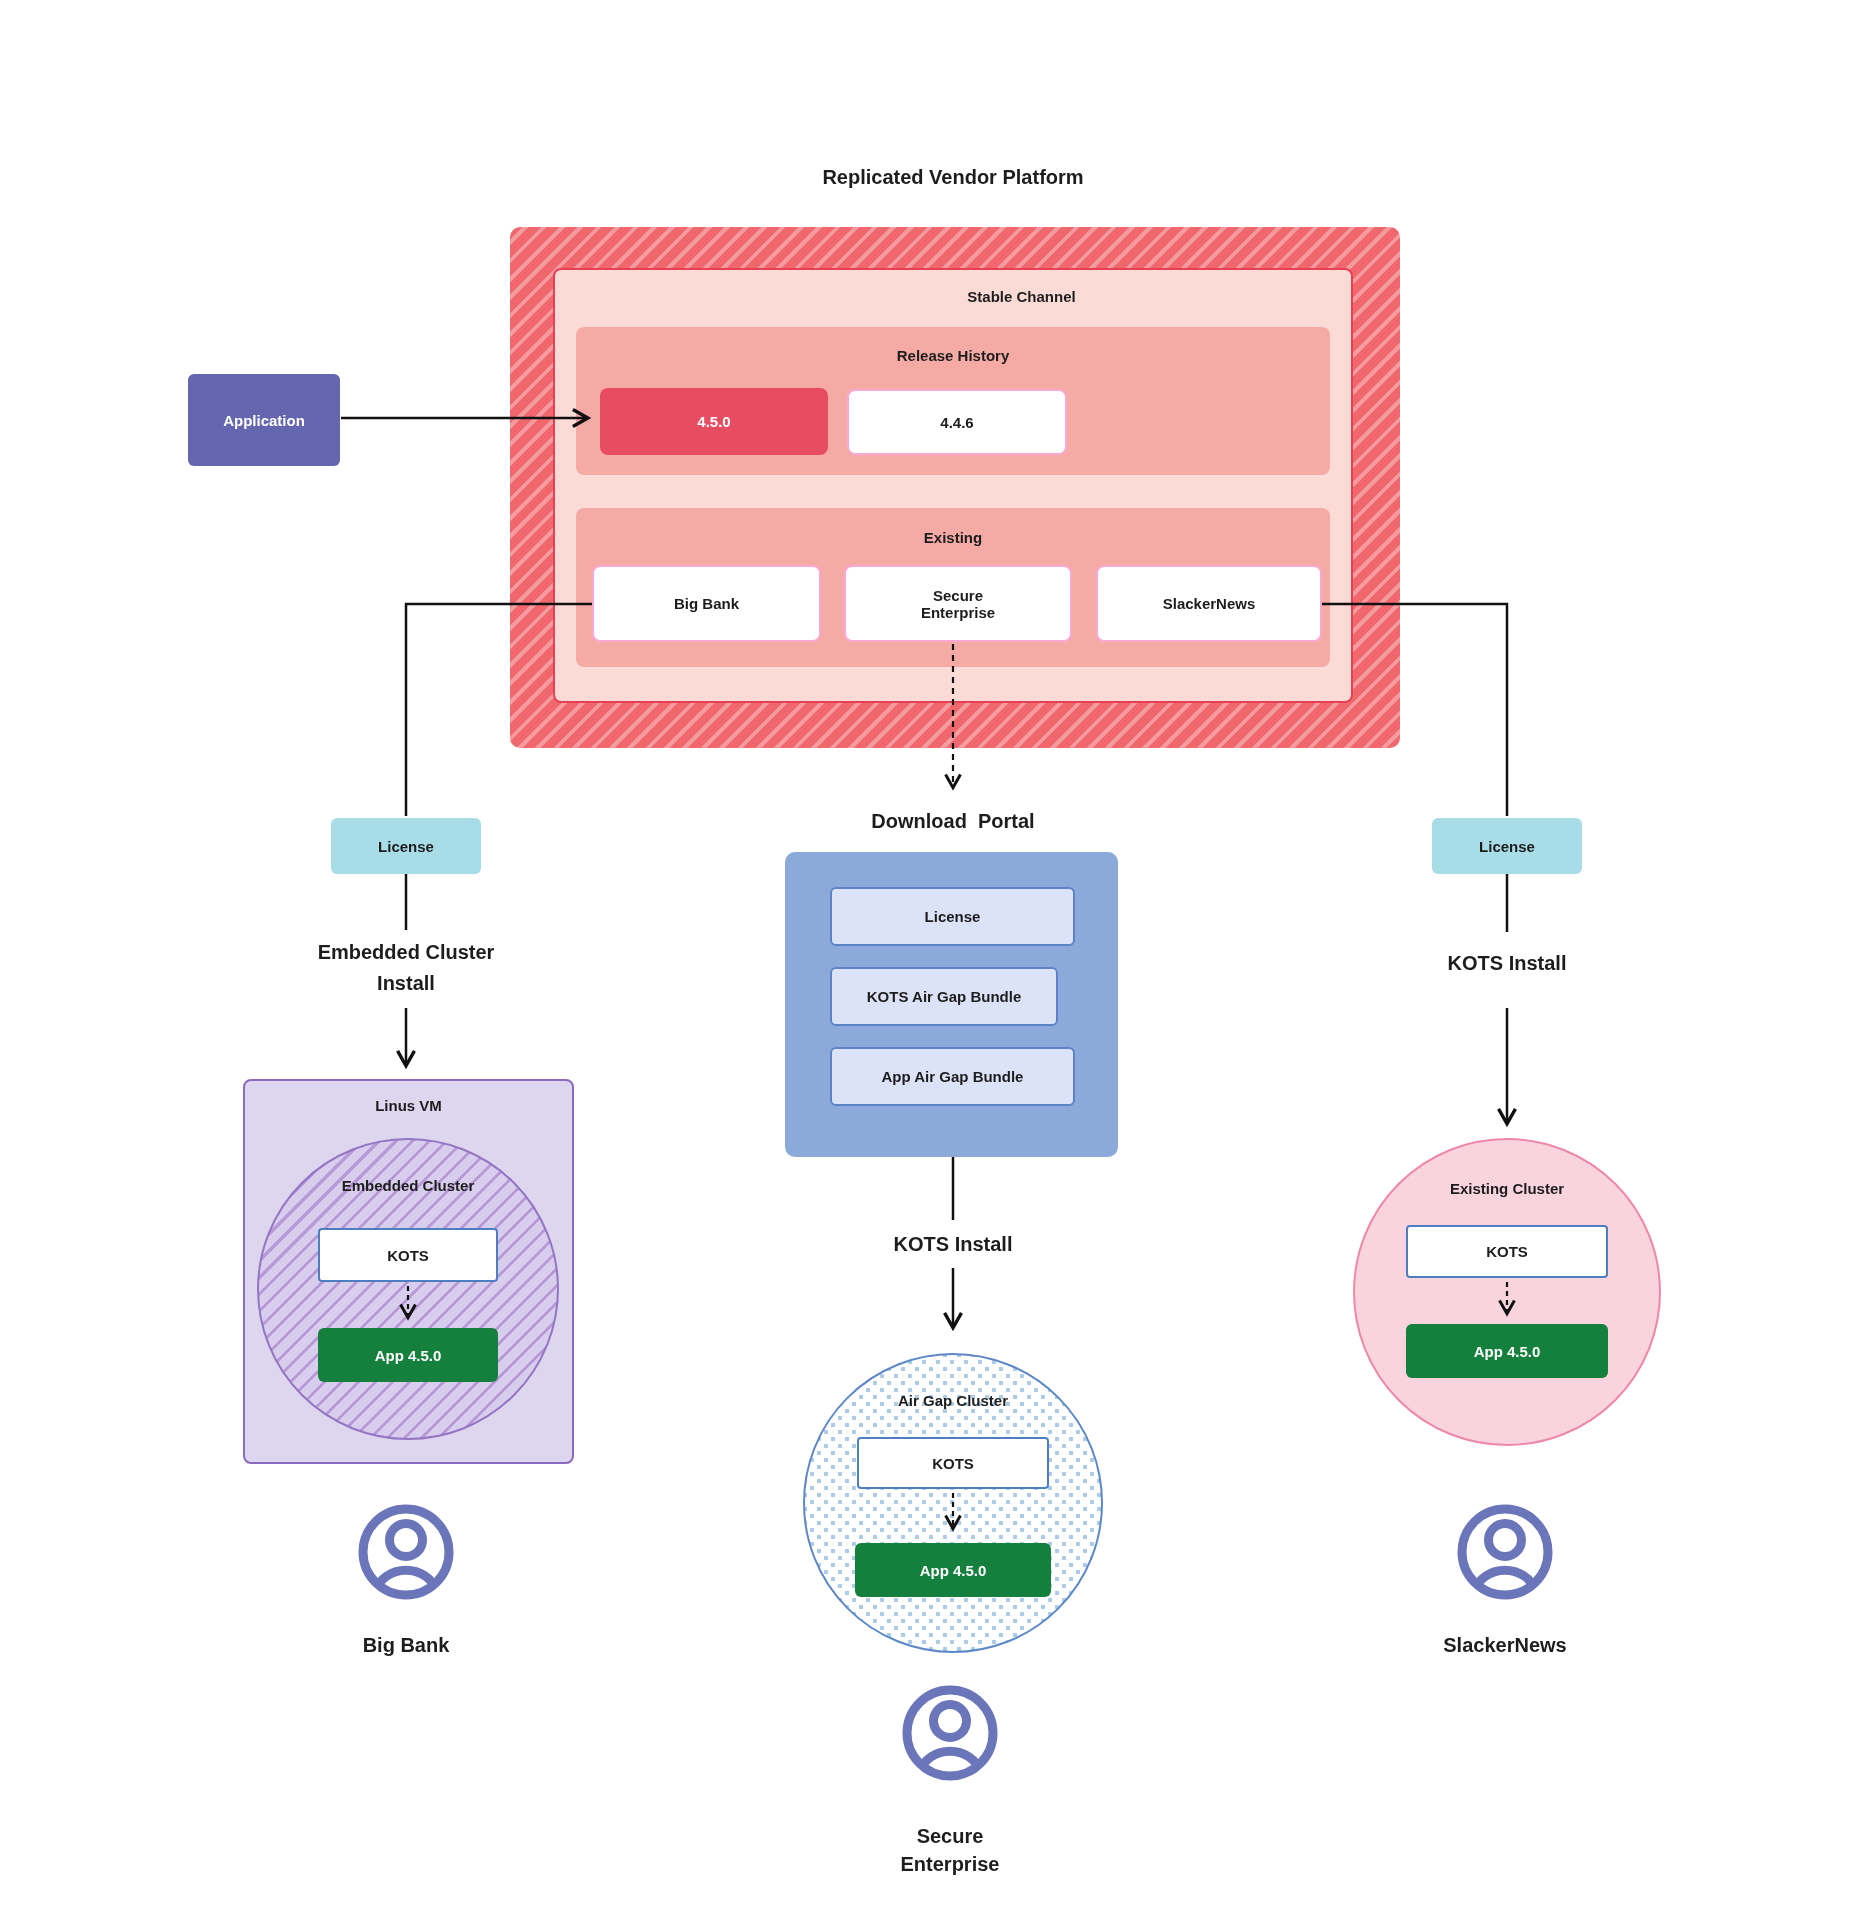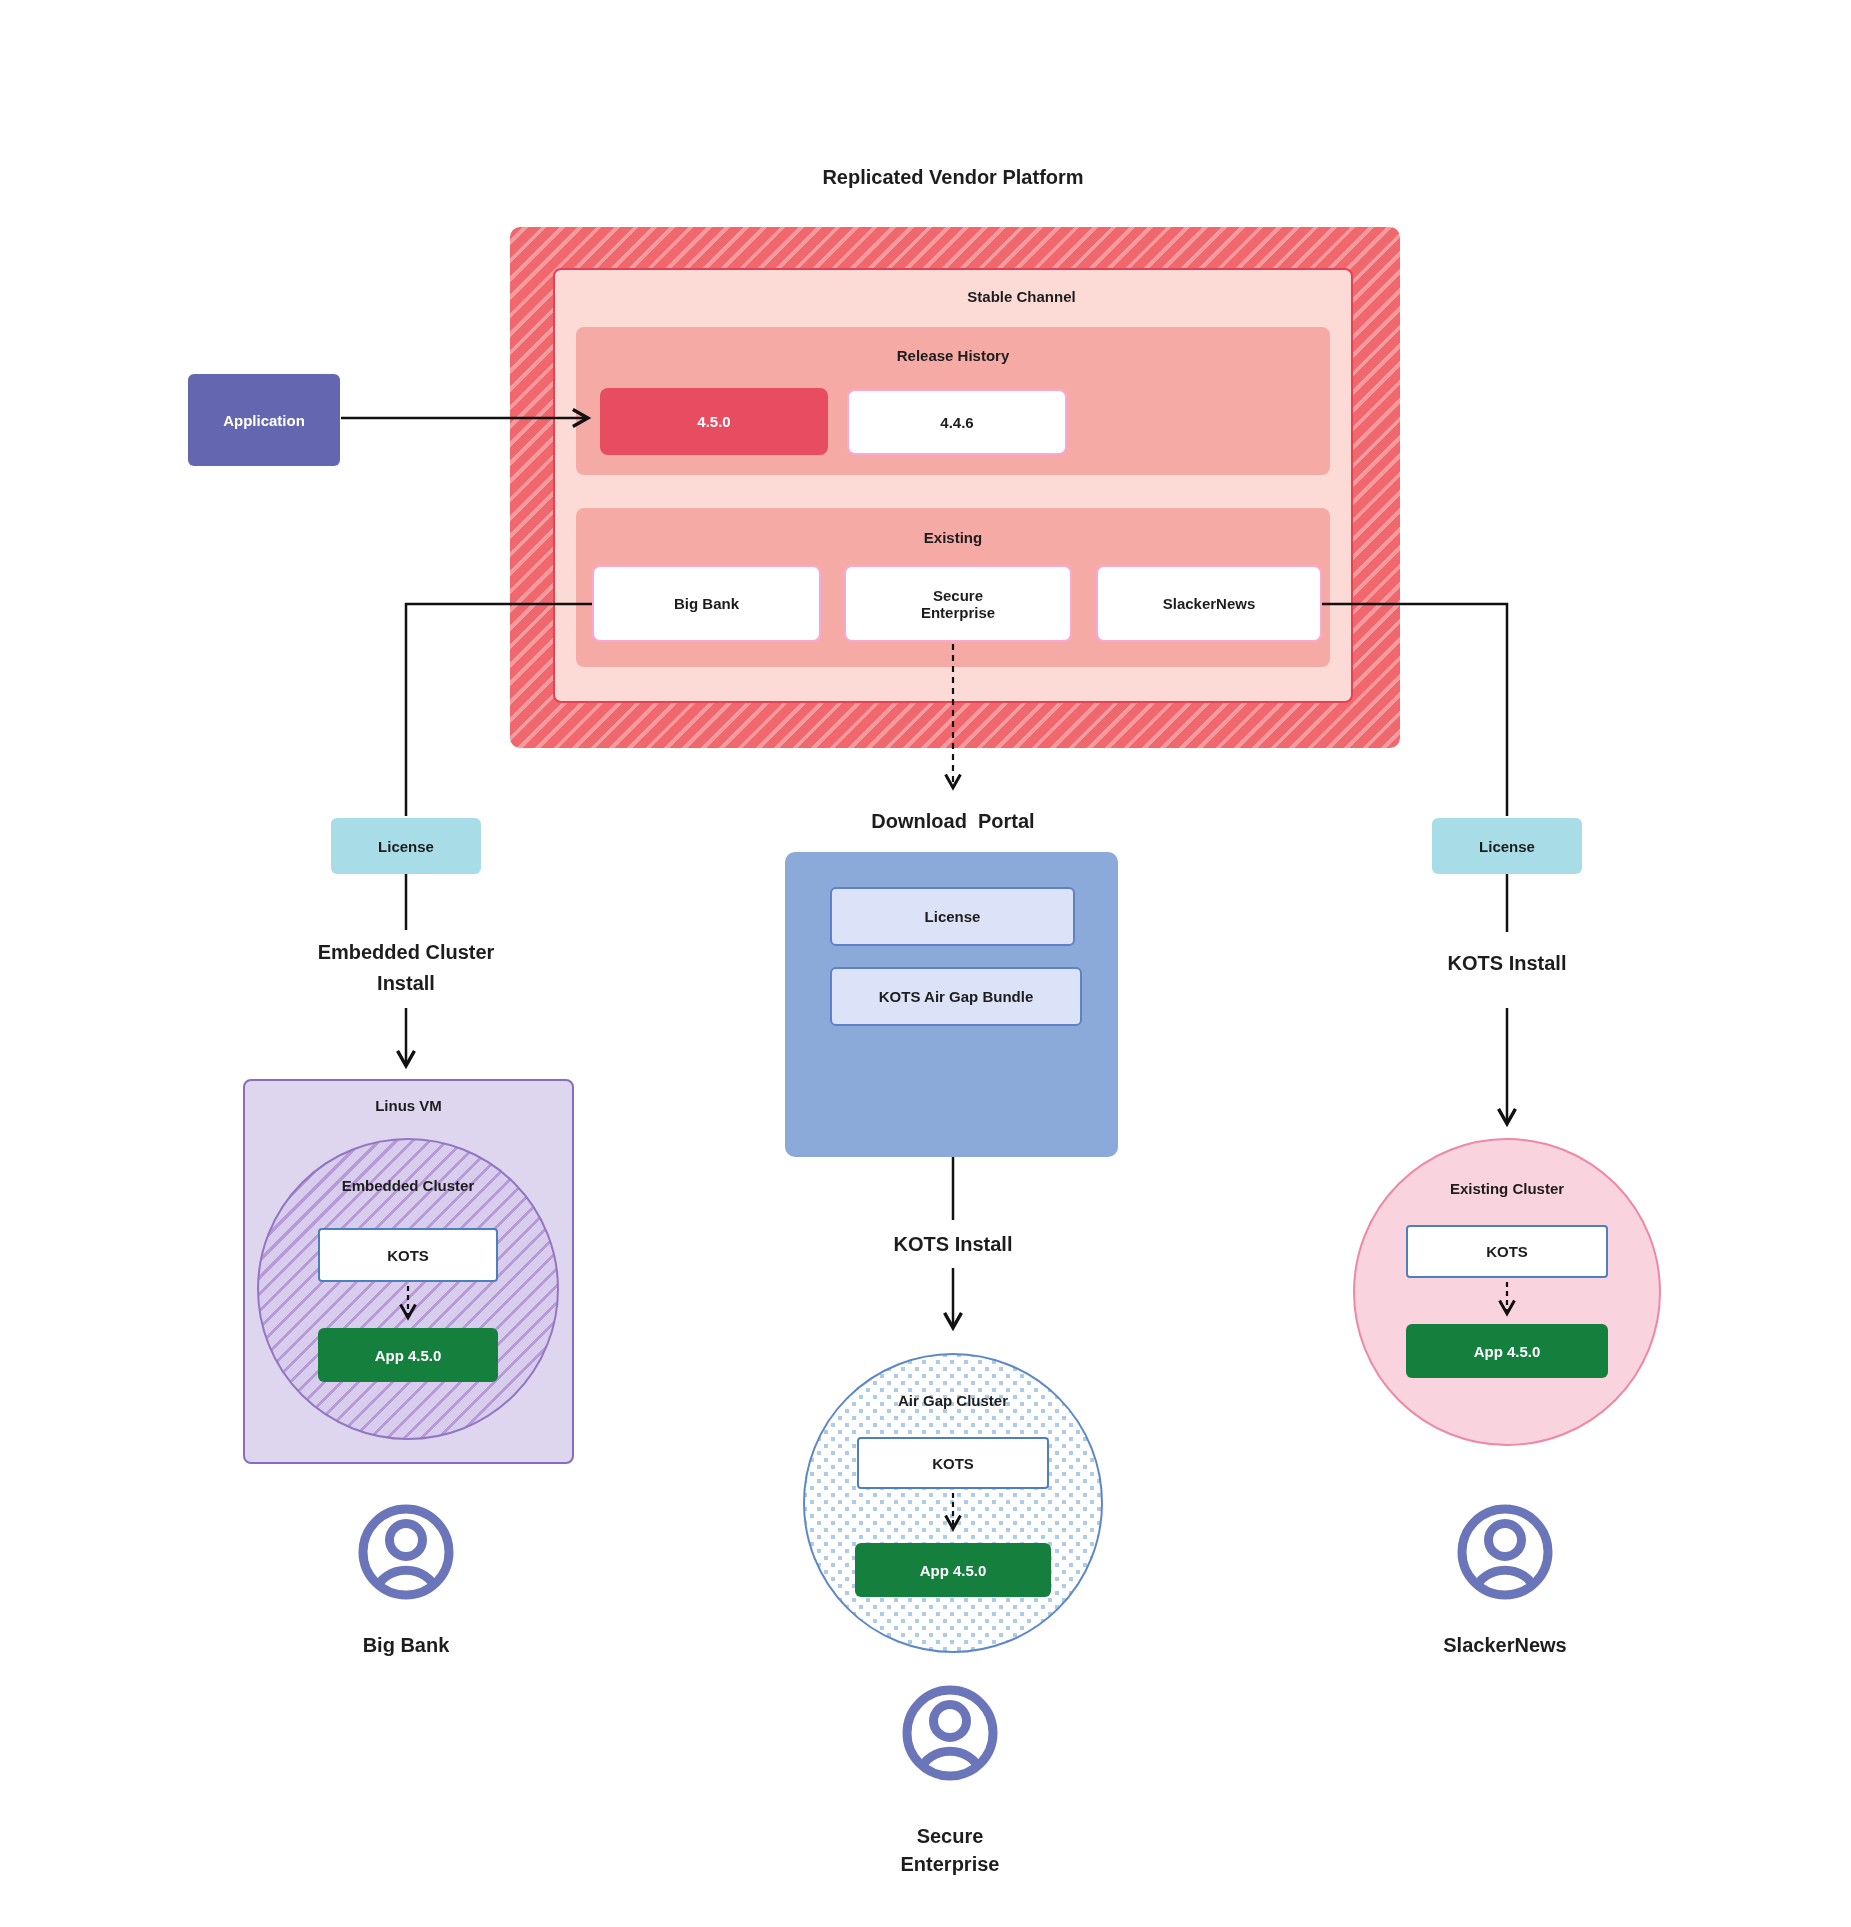--- a/index.html
+++ b/index.html
@@ -96,21 +96,22 @@
   <div class="abs bluebox center f15 white" style="left:318px;top:1328px;width:180px;height:54px;">App 4.5.0</div>
 
   <svg class="abs" style="left:356px;top:1502px;" width="100" height="100">
       <use href="#person-icon"></use>
     </svg>
   <div class="abs toplbl f20" style="left:256px;top:1634px;width:300px;">Big Bank</div>
 
   <div class="abs toplbl f20 prewrap" style="left:803px;top:810px;width:300px;">Download  Portal</div>
   <div class="abs portal" style="left:785px;top:852px;width:333px;height:305px;"></div>
   <div class="abs portal-item center f15" style="left:830px;top:887px;width:245px;height:59px;">License</div>
-  <div class="abs portal-item center f15" style="left:830px;top:967px;width:252px;height:59px;">KOTS Air Gap Bundle</div>
+  <div class="abs portal-item center f15" style="left:830px;top:967px;width:228px;height:59px;">KOTS Air Gap Bundle</div>
+  <div class="abs portal-item center f15" style="left:830px;top:1047px;width:245px;height:59px;">App Air Gap Bundle</div>
 
   <div class="abs toplbl f20" style="left:803px;top:1233px;width:300px;">KOTS Install</div>
 
   <div class="abs dots-blue" style="left:803px;top:1353px;width:300px;height:300px;"></div>
   <div class="abs toplbl f15b" style="left:803px;top:1392px;width:300px;">Air Gap Cluster</div>
   <div class="abs kotsbox center f15b" style="left:857px;top:1437px;width:192px;height:52px;">KOTS</div>
   <div class="abs bluebox center f15 white" style="left:855px;top:1543px;width:196px;height:54px;">App 4.5.0</div>
 
   <svg class="abs" style="left:900px;top:1683px;" width="100" height="100">
       <use href="#person-icon"></use>

